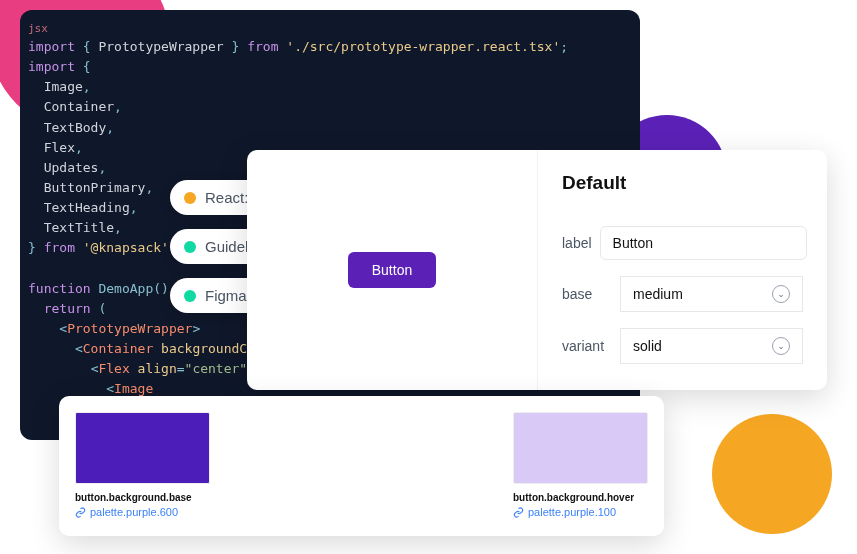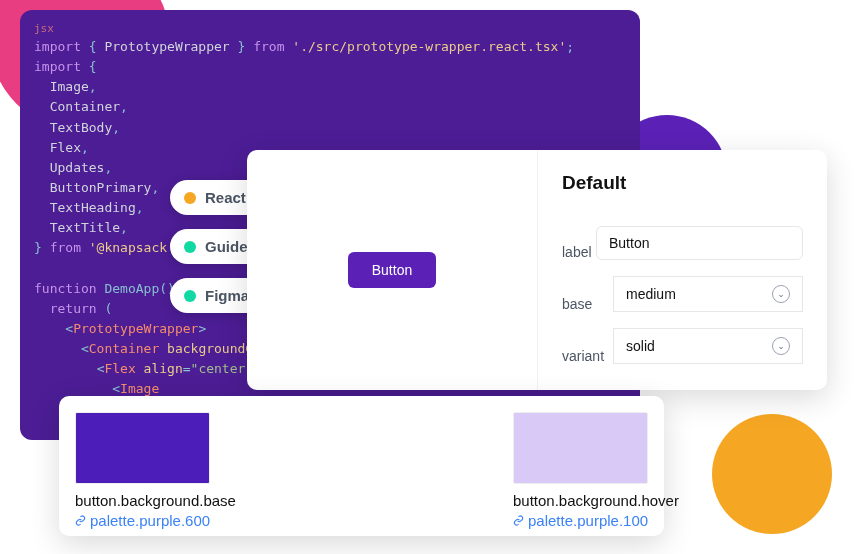--- a/index.html
+++ b/index.html
@@ -1,52 +1,52 @@
 <!DOCTYPE html>
 <html><head>
 <meta charset="utf-8">
 <style>
 *{margin:0;padding:0;box-sizing:border-box}
 body{width:857px;height:554px;position:relative;font-family:-apple-system,BlinkMacSystemFont,'Segoe UI',sans-serif;overflow:hidden}
 .pink-circle{position:absolute;width:180px;height:180px;border-radius:50%;background:#e93d82;left:-10px;top:-50px}
 .purple-circle{position:absolute;width:120px;height:120px;border-radius:50%;background:#5b21b6;right:130px;top:115px}
 .orange-circle{position:absolute;width:120px;height:120px;border-radius:50%;background:#f5a623;right:25px;bottom:20px}
-.code-panel{position:absolute;left:20px;top:10px;width:620px;height:430px;background:#4c1d95;border-radius:12px;padding:10px 14px;font-family:'Menlo','Monaco',monospace;font-size:13px;line-height:1.55;color:#d1d5db;overflow:hidden}
+.code-panel{position:absolute;left:20px;top:10px;width:620px;height:430px;background:#0f172a;border-radius:12px;padding:10px 8px;font-family:'Menlo','Monaco',monospace;font-size:13px;line-height:1.55;color:#d1d5db;overflow:hidden}
 .lang-tag{color:#c96d7a;font-size:11px}
 .code-panel pre{white-space:pre}
 .kw{color:#c792ea}
 .punct{color:#88c0d0}
 .str{color:#ebcb8b}
 .var{color:#d1d5db}
 .fn{color:#88c0d0}
 .jsx-tag{color:#f78c6c}
 .jsx-attr{color:#ebcb8b}
 .jsx-val{color:#a3be8c}
 .chips{position:absolute;left:170px;top:180px;display:flex;flex-direction:column;gap:14px}
 .chip{background:#fff;border-radius:999px;padding:9px 20px 9px 14px;box-shadow:0 2px 12px rgba(0,0,0,.18);display:flex;align-items:center;gap:9px;font-size:15px;color:#1f2937;width:fit-content}
 .dot{width:12px;height:12px;border-radius:50%}
 .dot-orange{background:#f5a623}
 .dot-teal{background:#10d9a3}
-.chip strong{font-weight:700}
+.chip strong{font-weight:400}
 .chip span{color:#4b5563}
 .preview-panel{position:absolute;right:30px;top:150px;width:580px;height:240px;background:#fff;border-radius:10px;box-shadow:0 8px 30px rgba(0,0,0,.15);display:flex}
 .preview-left{flex:1;display:flex;align-items:center;justify-content:center}
 .btn-purple{background:#5b21b6;color:#fff;border:none;border-radius:6px;padding:10px 24px;font-size:14px;cursor:pointer}
 .preview-right{width:290px;padding:22px 24px;border-left:1px solid #f1f1f1}
 .preview-right h3{font-size:19px;font-weight:600;color:#111;margin-bottom:32px}
-.field-row{display:flex;align-items:flex-end;margin-bottom:16px;gap:1px}
+.field-row{display:flex;align-items:center;margin-bottom:16px;gap:8px}
 .field-label{width:50px;font-size:14px;color:#4b5563}
 .field-input{flex:1;border:1px solid #e5e7eb;border-radius:6px;padding:8px 12px;font-size:14px;color:#111}
 .field-select{flex:1;border:1px solid #e5e7eb;border-radius:0;padding:8px 12px;font-size:14px;color:#111;display:flex;justify-content:space-between;align-items:center;cursor:pointer}
 .chevron{width:18px;height:18px;border:1px solid #9ca3af;border-radius:50%;display:flex;align-items:center;justify-content:center;font-size:9px;color:#6b7280}
 .swatches{position:absolute;left:59px;bottom:18px;width:605px;height:140px;background:#fff;border-radius:10px;box-shadow:0 8px 30px rgba(0,0,0,.15);display:flex;justify-content:space-between;padding:16px}
 .swatch{width:135px}
 .swatch-color{width:100%;height:72px;border-radius:2px;margin-bottom:8px}
-.swatch-name{font-size:15px;font-weight:400;color:#111}
-.swatch-ref{font-size:15px;color:#3b82f6;display:flex;align-items:center;gap:4px;margin-top:3px}
+.swatch-name{font-size:10px;font-weight:700;color:#111}
+.swatch-ref{font-size:11px;color:#3b82f6;display:flex;align-items:center;gap:4px;margin-top:3px}
 .link-icon{display:inline-flex}
 </style>
 </head>
 <body>
 
 <div class="pink-circle"></div>
 <div class="purple-circle"></div>
 <div class="orange-circle"></div>
 
 <div class="code-panel">

